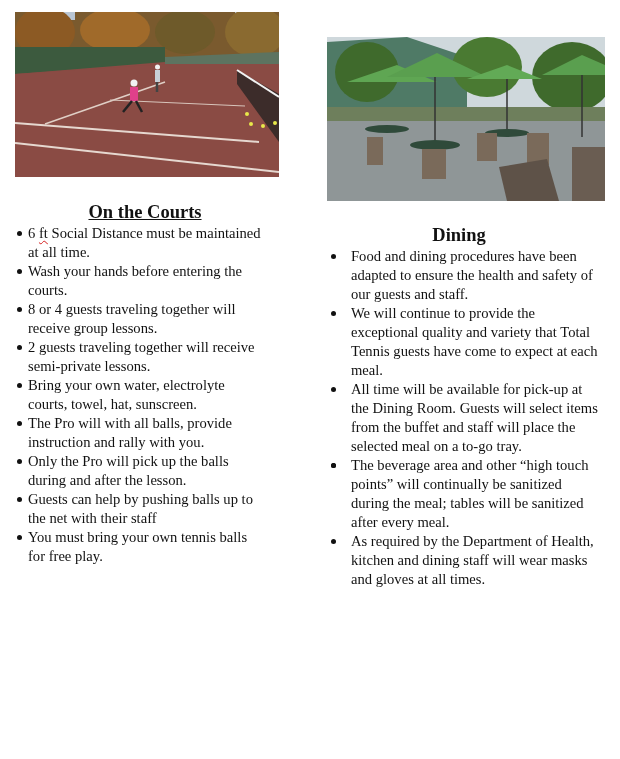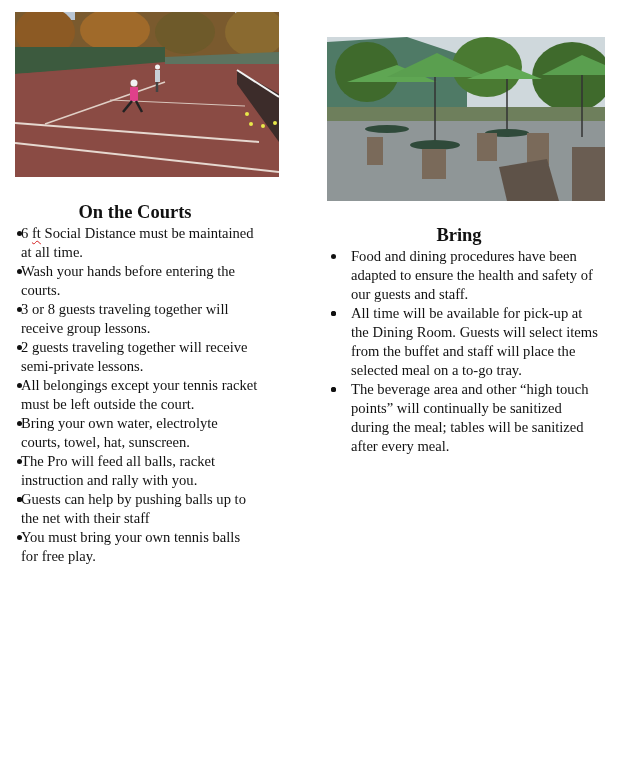--- a/index.html
+++ b/index.html
@@ -30,35 +30,35 @@
     #col-dining { left: 314px; top: 223px; width: 300px; }
 
     .heading {
       font-family: "Liberation Serif", "DejaVu Serif", serif;
       font-weight: bold;
       font-size: 18.5px;
       text-align: center;
       line-height: 24px;
       margin: 0;
     }
-    #col-courts .heading { width: 270px; }
+    #col-courts .heading { padding-left: 10px; width: 270px; text-decoration: underline; }
     #col-dining .heading { width: 290px; }
 
     ul.bullets {
       list-style: none;
       margin: 0;
       padding: 0;
     }
     ul.bullets li {
       position: relative;
       font-family: "Liberation Serif", "DejaVu Serif", serif;
       font-size: 14.6px;
       line-height: 19px;
     }
-    #col-courts ul.bullets li { padding-left: 21px; width: 238px; }
+    #col-courts ul.bullets li { padding-left: 28px; width: 238px; }
     #col-dining ul.bullets li { padding-left: 37px; width: 248px; }
     .bullet-dot {
       position: absolute;
       top: 7px;
       width: 5px;
       height: 5px;
       border-radius: 50%;
       background: #111111;
     }
     #col-courts .bullet-dot { left: 17px; }
@@ -134,33 +134,33 @@
   </svg>
 </div>
 
 <div class="column" id="col-courts">
   <h2 class="heading">On the Courts</h2>
   <ul class="bullets">
     <li>
       <span class="bullet-dot"></span><span>6 </span><span class="squiggle">ft</span><span> Social Distance must be maintained at all time.</span>
     </li>
     <li><span class="bullet-dot"></span><span>Wash your hands before entering the courts.</span></li>
-    <li><span class="bullet-dot"></span><span>3 or 8 guests traveling together will receive group lessons.</span></li>
+    <li><span class="bullet-dot"></span><span>8 or 4 guests traveling together will receive group lessons.</span></li>
     <li><span class="bullet-dot"></span><span>2 guests traveling together will receive semi-private lessons.</span></li>
-    <li><span class="bullet-dot"></span><span>All belongings except your tennis racket must be left outside the court.</span></li>
     <li><span class="bullet-dot"></span><span>Bring your own water, electrolyte courts, towel, hat, sunscreen.</span></li>
-    <li><span class="bullet-dot"></span><span>The Pro will feed all balls, racket instruction and rally with you.</span></li>
-    <li><span class="bullet-dot"></span></li>
+    <li><span class="bullet-dot"></span><span>The Pro will with all balls, provide instruction and rally with you.</span></li>
+    <li><span class="bullet-dot"></span><span>Only the Pro will pick up the balls during and after the lesson.</span></li>
     <li><span class="bullet-dot"></span><span>Guests can help by pushing balls up to the net with their staff</span></li>
     <li><span class="bullet-dot"></span><span>You must bring your own tennis balls for free play.</span></li>
   </ul>
 </div>
 
 <div class="column" id="col-dining">
-  <h2 class="heading">Bring</h2>
+  <h2 class="heading">Dining</h2>
   <ul class="bullets">
     <li><span class="bullet-dot"></span><span>Food and dining procedures have been adapted to ensure the health and safety of our guests and staff.</span></li>
-    <li><span class="bullet-dot"></span></li>
+    <li><span class="bullet-dot"></span><span>We will continue to provide the exceptional quality and variety that Total Tennis guests have come to expect at each meal.</span></li>
     <li><span class="bullet-dot"></span><span>All time will be available for pick-up at the Dining Room.  Guests will select items from the buffet and staff will place the selected meal on a to-go tray.</span></li>
     <li><span class="bullet-dot"></span></li>
     <li><span class="bullet-dot"></span><span>The beverage area and other “high touch points” will continually be sanitized during the meal; tables will be sanitized after every meal.</span></li>
+    <li><span class="bullet-dot"></span><span>As required by the Department of Health, kitchen and dining staff will wear masks and gloves at all times.</span></li>
   </ul>
 </div>
 
 </body></html>

